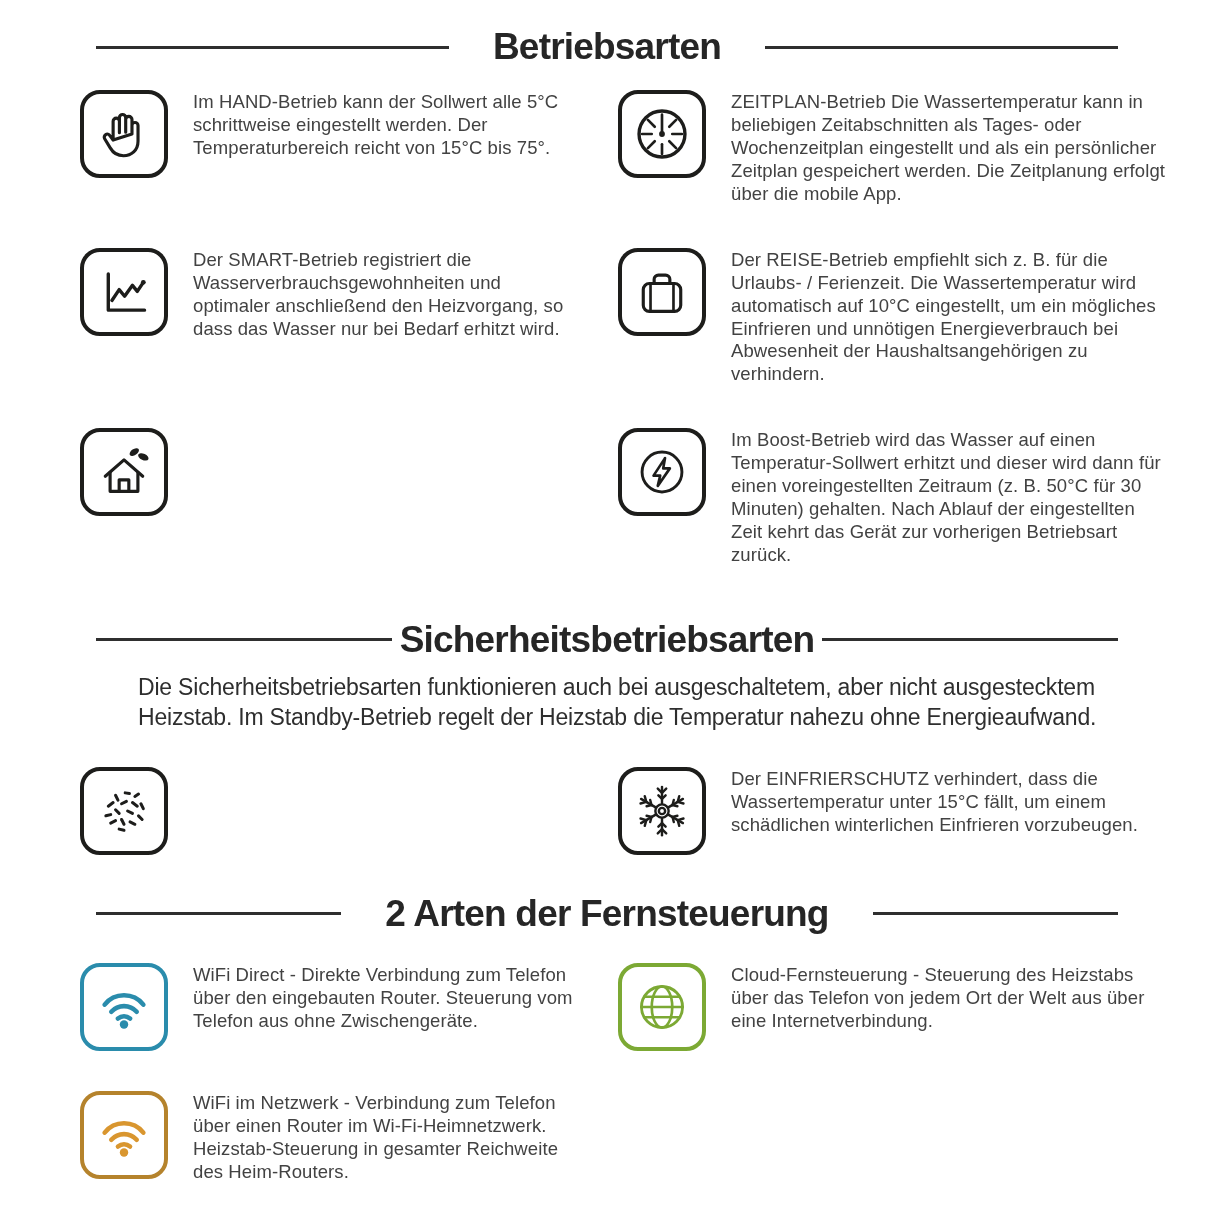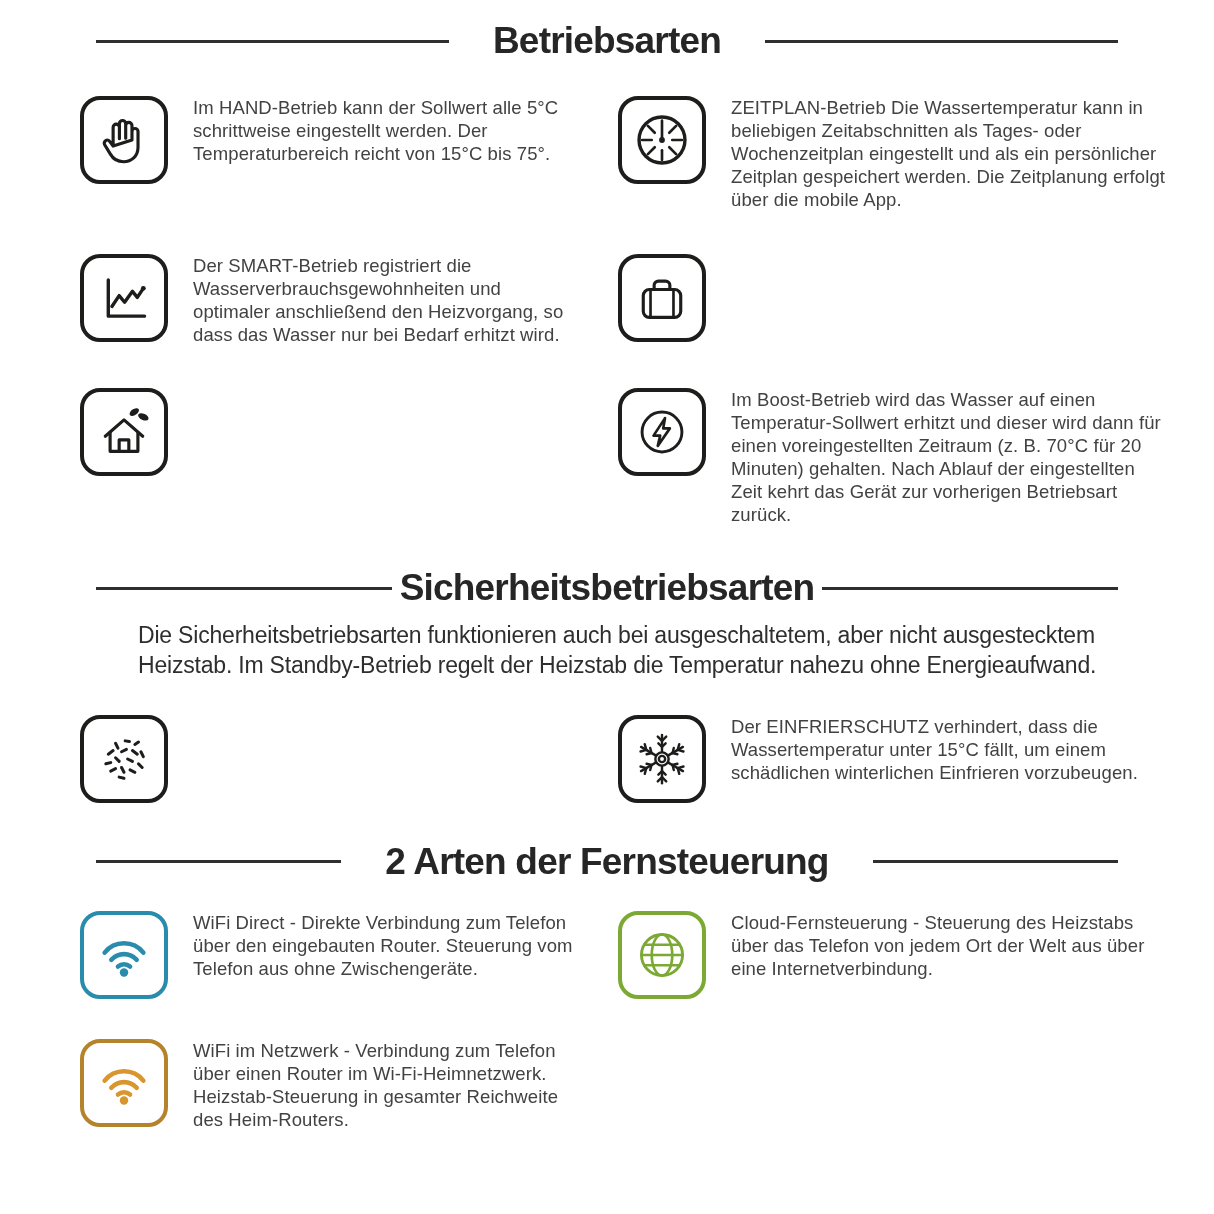--- a/index.html
+++ b/index.html
@@ -3,21 +3,21 @@
 <meta charset="utf-8">
 <style>
   * { box-sizing: border-box; }
   html, body { margin: 0; padding: 0; }
   body {
     width: 1214px; height: 1214px; overflow: hidden;
     background: #ffffff;
     font-family: "Liberation Sans", sans-serif;
     color: #424242;
   }
-  .page { width: 1214px; height: 1214px; padding-top: 16px; }
+  .page { width: 1214px; height: 1214px; padding-top: 22px; }
 
   
   .title-row {
     display: flex; align-items: center; gap: 44px;
     padding: 0 96px; margin-top: 0;
   }
   .rule { flex: 1; height: 3px; background: #2f2f2f; }
   .sec-title {
     margin: 0; white-space: nowrap;
     font-size: 37px; font-weight: 700; color: #262626;
@@ -40,22 +40,22 @@
     background: #fff;
   }
   .icon-box svg { width: 58px; height: 58px; display: block; }
   .desc {
     margin: 0; padding-top: 1px;
     font-size: 18.5px; line-height: 1.24; color: #424242;
     letter-spacing: 0.1px;
   }
 
   .mt-header { margin-top: 4px; }
-  .mt-grid1  { margin-top: 34px; }
-  .mt-title2 { margin-top: 40px; gap: 8px; }
+  .mt-grid1  { margin-top: 22px; }
+  .mt-title2 { margin-top: 52px; gap: 8px; }
   .intro {
     margin: 12px auto 6px auto; padding: 0 100px 0 138px;
     font-size: 23px; line-height: 1.3; color: #2e2e2e;
     letter-spacing: -0.2px;
   }
   .mt-grid2  { margin-top: 34px; }
   .mt-title3 { margin-top: 38px; }
   .mt-grid3  { margin-top: 28px; row-gap: 40px; }
 
   svg .s  { fill: none; stroke: currentColor; stroke-linecap: round; stroke-linejoin: round; }
@@ -119,20 +119,21 @@
 
     <div class="item">
       <div class="icon-box" style="color: rgb(29, 29, 27);">
         <svg viewBox="0 0 48 48">
           <rect class="s" stroke-width="2.6" x="8.5" y="17" width="31" height="23" rx="5"></rect>
           <path class="s" stroke-width="2.6" d="M17.5 17 v-3.5 a3.5 3.5 0 0 1 3.5 -3.5 h6 a3.5 3.5 0 0 1 3.5 3.5 V17"></path>
           <line class="s" stroke-width="2.2" x1="14.5" y1="17.5" x2="14.5" y2="39.5"></line>
           <line class="s" stroke-width="2.2" x1="33.5" y1="17.5" x2="33.5" y2="39.5"></line>
         </svg>
       </div>
+      <p class="desc">Der REISE-Betrieb empfiehlt sich z. B. für die Urlaubs- / Ferienzeit. Die Wassertemperatur wird automatisch auf 10°C eingestellt, um ein mögliches Einfrieren und unnötigen Energieverbrauch bei Abwesenheit der Haushaltsangehörigen zu verhindern.</p>
     </div>
 
     <div class="item">
       <div class="icon-box" style="color: rgb(29, 29, 27);">
         <svg viewBox="0 0 48 48">
           <path class="s" stroke-width="2.6" d="M8.5 27.5 L24 14 L39.5 27.5"></path>
           <path class="s" stroke-width="2.6" d="M12.5 24.5 V40 H35.5 V24.5"></path>
           <path class="s" stroke-width="2.6" d="M20 40 V30.5 h8 V40"></path>
           <ellipse class="f" cx="32.5" cy="7.5" rx="4.4" ry="2.5" transform="rotate(-35 32.5 7.5)"></ellipse>
           <ellipse class="f" cx="40" cy="11.5" rx="4.6" ry="2.6" transform="rotate(25 40 11.5)"></ellipse>
@@ -140,21 +141,21 @@
       </div>
     </div>
 
     <div class="item">
       <div class="icon-box" style="color: rgb(29, 29, 27);">
         <svg viewBox="0 0 48 48">
           <circle class="s" stroke-width="2.4" cx="24" cy="24" r="16.5"></circle>
           <path class="s" stroke-width="2.2" d="M26.5 12.5 L17 27 h5.5 L20.5 35.5 L30.5 21 H25 Z"></path>
         </svg>
       </div>
-      <p class="desc">Im Boost-Betrieb wird das Wasser auf einen Temperatur-Sollwert erhitzt und dieser wird dann für einen voreingestellten Zeitraum (z. B. 70°C für 20 Minuten) gehalten. Nach Ablauf der eingestellten Zeit kehrt das Gerät zur vorherigen Betriebsart zurück.</p>
+      <p class="desc">Im Boost-Betrieb wird das Wasser auf einen Temperatur-Sollwert erhitzt und dieser wird dann für einen voreingestellten Zeitraum (z. B. 50°C für 30 Minuten) gehalten. Nach Ablauf der eingestellten Zeit kehrt das Gerät zur vorherigen Betriebsart zurück.</p>
     </div>
 
   </div>
 
   <div class="title-row mt-title2">
     <span class="rule"></span>
     <h2 class="sec-title">Sicherheitsbetriebsarten</h2>
     <span class="rule"></span>
   </div>
 

